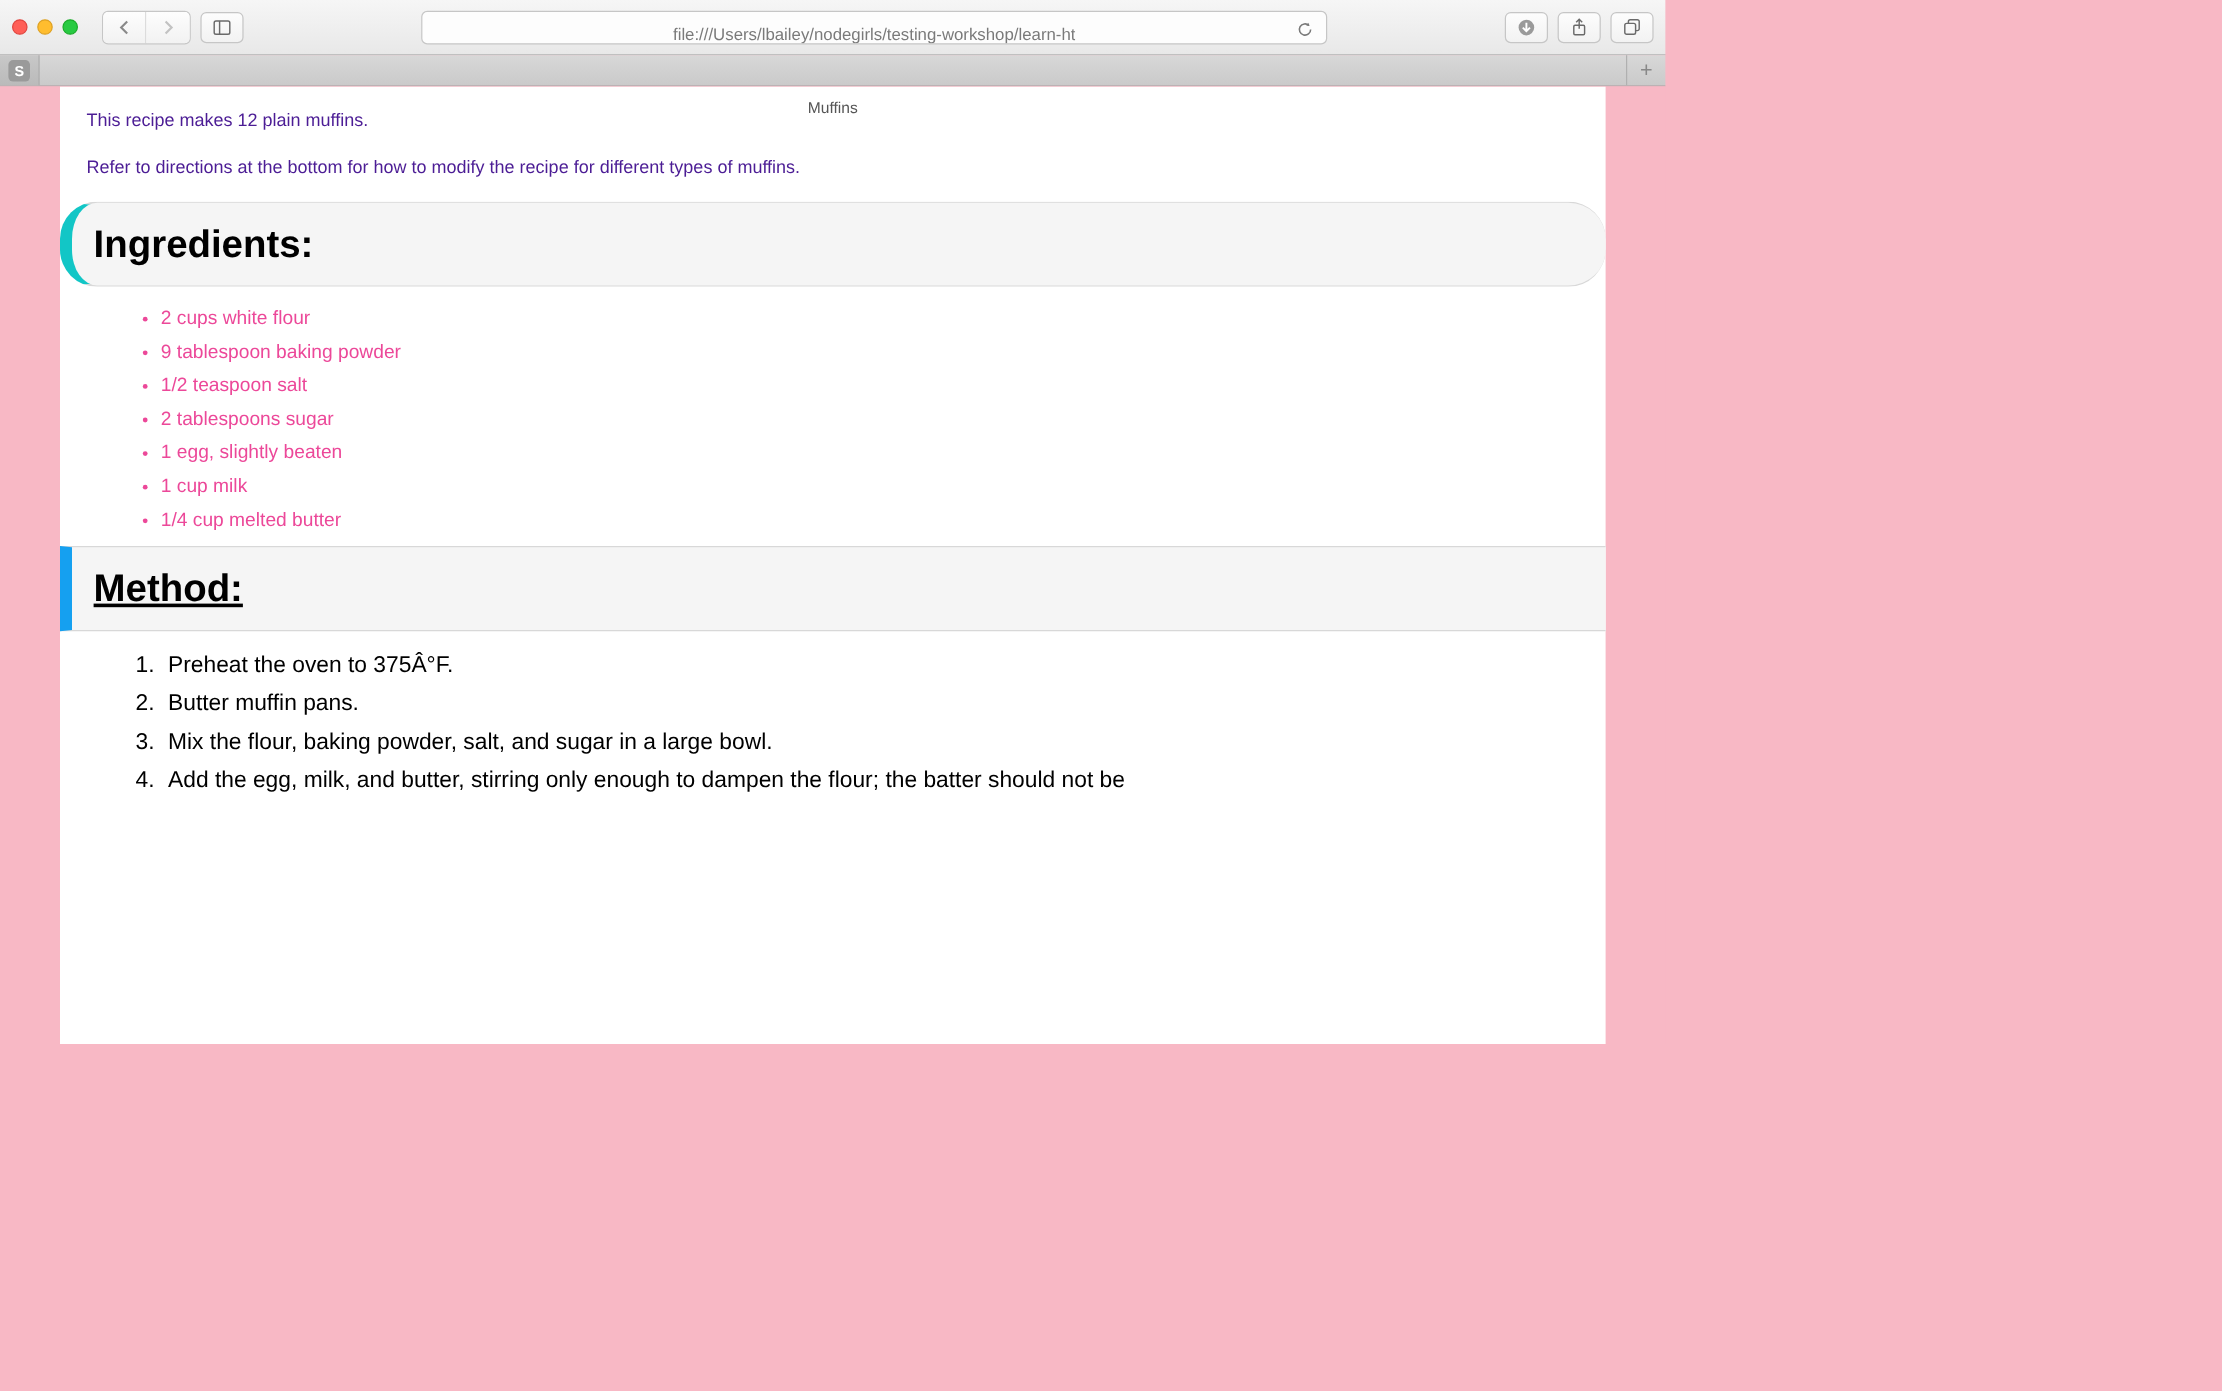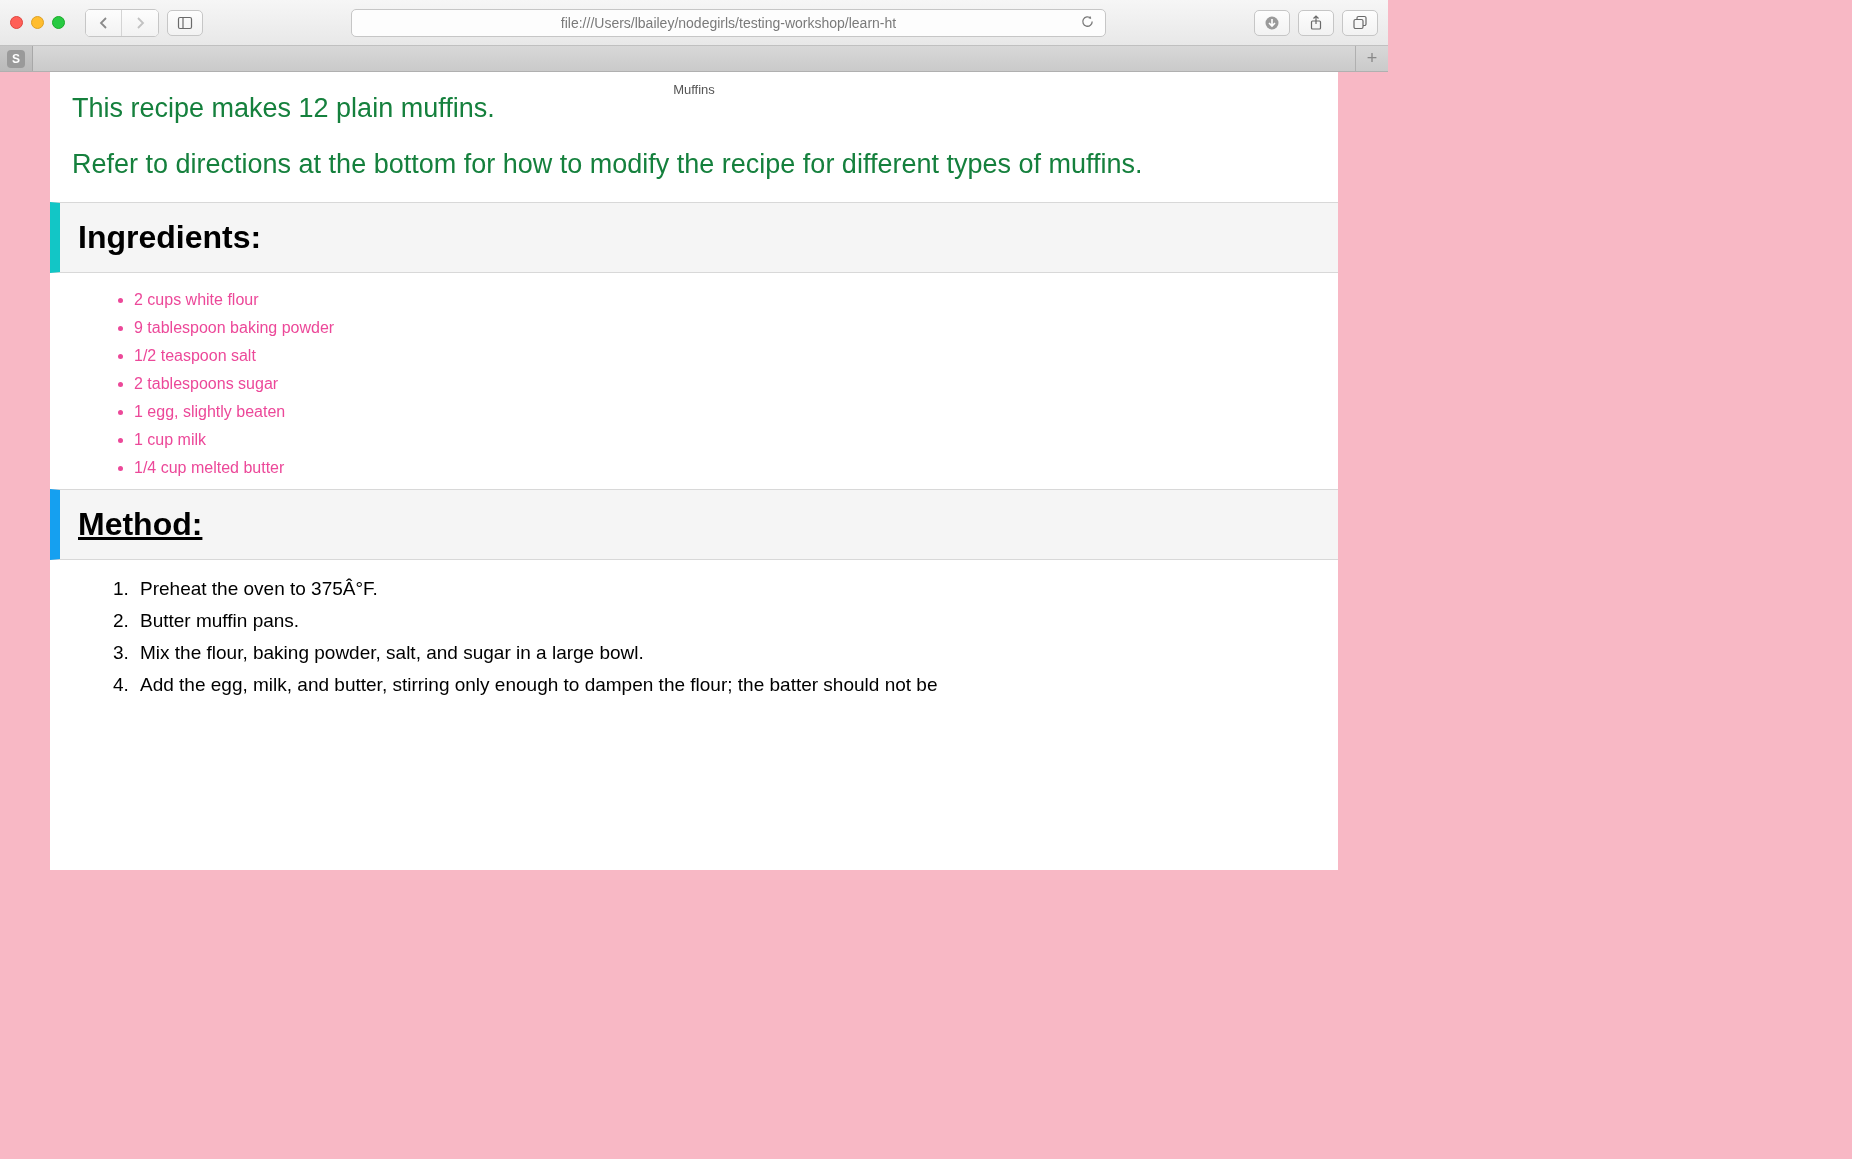--- a/index.html
+++ b/index.html
@@ -73,21 +73,21 @@
     }
     
     .url-bar {
       flex: 1;
       margin: 0 140px 0 140px;
       height: 28px;
       border: 1px solid #c6c6c6;
       border-radius: 5px;
       background: #fdfdfd;
       display: flex;
-      align-items: center;
+      align-items: flex-end;
       justify-content: center;
       padding: 0 12px;
       position: relative;
     }
     .url-text {
       color: #7a7a7a;
       font-size: 14px;
       white-space: nowrap;
       overflow: hidden;
     }
@@ -157,38 +157,39 @@
       background: #f8b8c5;
       overflow: hidden;
       padding: 0 50px;
     }
     .content-card {
       background: #fff;
       height: 100%;
       padding: 18px 22px 0 22px;
     }
     .intro-text {
-      font-size: 27px;
-      color: #15803d;
+      font-size: 15px;
+      color: #4c1d95;
       line-height: 1.4;
       margin-bottom: 18px;
     }
     .section-heading {
       font-size: 32px;
       font-weight: bold;
       color: #000;
       background: #f5f5f5;
       border-top: 1px solid #d8d8d8;
       border-bottom: 1px solid #d8d8d8;
       padding: 16px 18px;
       margin: 12px -22px 18px -22px;
     }
     .heading-ingredients {
       border-left: 10px solid #12c6c6;
       padding-left: 18px;
+      border-radius: 31px;
     }
     .heading-method {
       border-left: 10px solid #15a0f0;
       padding-left: 18px;
       text-decoration: underline;
     }
     .ingredient-list {
       list-style: disc;
       padding-left: 62px;
       font-size: 16px;

